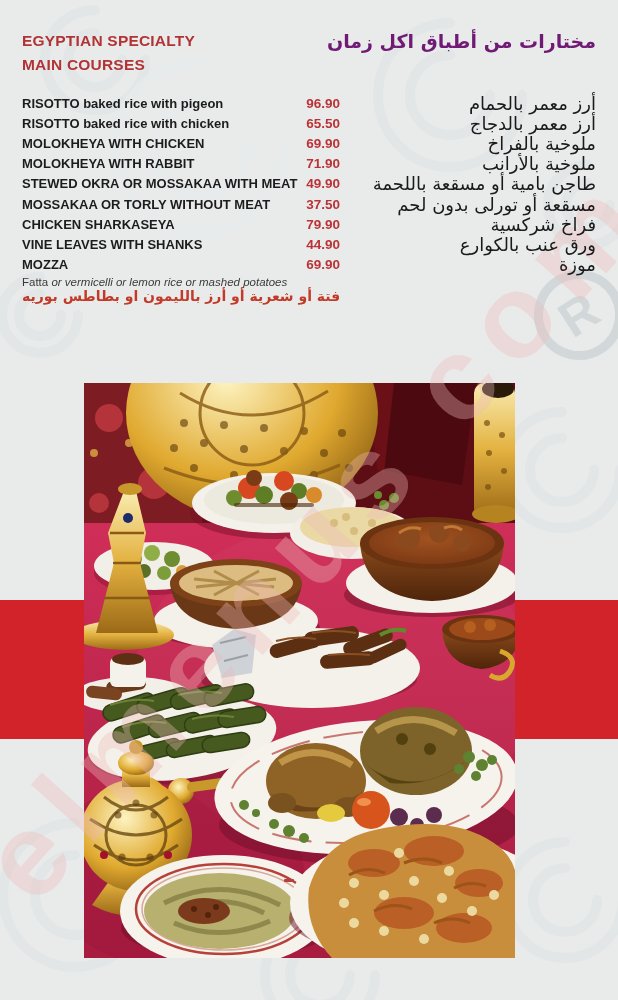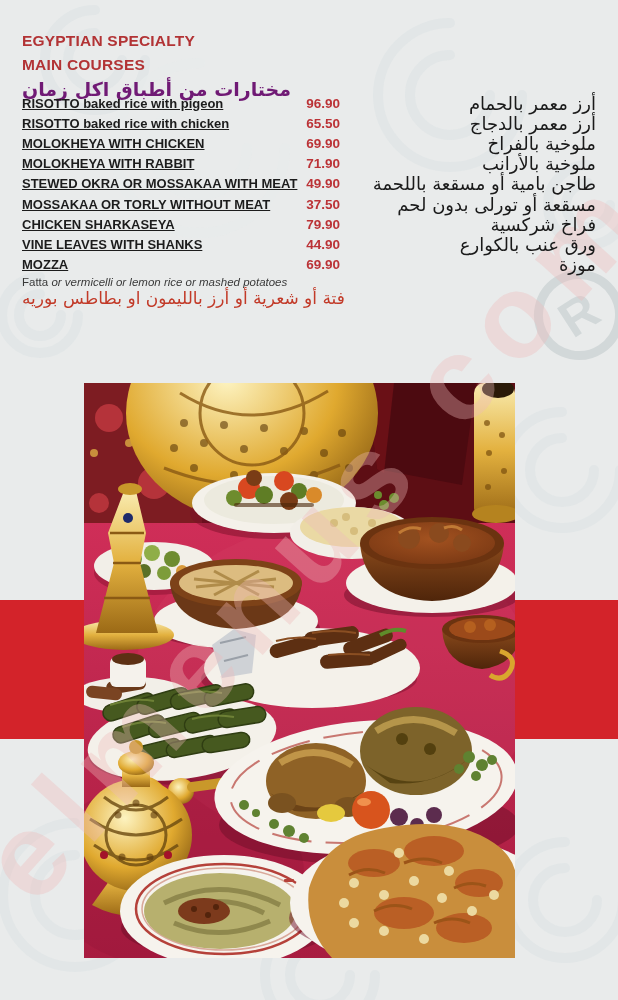--- a/index.html
+++ b/index.html
@@ -11,35 +11,35 @@
   .photo svg{display:block;}
   .wm-text{position:absolute;left:4px;top:806px;width:1250px;height:150px;line-height:150px;
            transform:rotate(-48deg);transform-origin:0 50%;
            font-size:118px;font-weight:bold;letter-spacing:16px;white-space:nowrap;
            color:rgba(238,186,186,0.36);pointer-events:none;}
   .wm-r{position:absolute;left:534px;top:270px;width:72px;height:72px;border:9px solid #d2d8d9;
         border-radius:50%;display:flex;align-items:center;justify-content:center;
         font-size:50px;font-weight:bold;color:#d2d8d9;transform:rotate(-33deg);pointer-events:none;}
   .content{position:absolute;left:0;top:0;width:618px;height:1000px;}
   .header-row{position:absolute;top:29px;left:22px;right:22px;display:flex;
-              justify-content:space-between;align-items:flex-start;flex-direction:column;}
+              justify-content:space-between;align-items:flex-start;}
   .title-en{font-size:15.5px;font-weight:bold;color:#b23335;line-height:24px;letter-spacing:0.2px;}
   .title-ar{font-size:19px;font-weight:bold;color:#701a75;direction:rtl;
             font-family:"DejaVu Sans",sans-serif;margin-top:1px;}
   .menu-list{position:absolute;top:93px;left:22px;right:22px;}
   .menu-row{display:flex;align-items:center;height:20.2px;}
-  .item-name{width:262px;font-size:13px;font-weight:bold;color:#1c1c1c;white-space:nowrap;text-decoration:underline;}
+  .item-name{width:262px;font-size:13px;font-weight:bold;color:#1c1c1c;white-space:nowrap;}
   .item-price{width:56px;text-align:right;font-size:13.5px;font-weight:bold;color:#bb3236;}
   .item-ar{flex:1;text-align:right;direction:rtl;font-family:"DejaVu Sans",sans-serif;
            font-size:18px;color:#1a1a1a;white-space:nowrap;}
   .note-row{position:absolute;top:276px;left:22px;right:22px;display:flex;
             justify-content:space-between;align-items:baseline;flex-direction:column;}
   .note-en{font-size:11.5px;color:#3a3a3a;}
   .note-en .rest{font-style:italic;}
-  .note-ar{font-size:17px;font-weight:normal;color:#c23a28;direction:rtl;
+  .note-ar{font-size:14px;font-weight:bold;color:#c23a28;direction:rtl;
            font-family:"DejaVu Sans",sans-serif;}
 </style>
 </head>
 <body>
 
 <div class="page">
 
   <svg class="swirls" viewBox="0 0 618 1000" fill="none" stroke="#dfe4e5" stroke-width="10" stroke-linecap="round" stroke-opacity="0.75">
     <path d="M145,60 A50,50 0 1 1 95,10 M122,60 A27,27 0 1 1 95,33"></path>
     <path d="M522,95 A72,72 0 1 1 450,23 M490,95 A40,40 0 1 1 450,55"></path>

